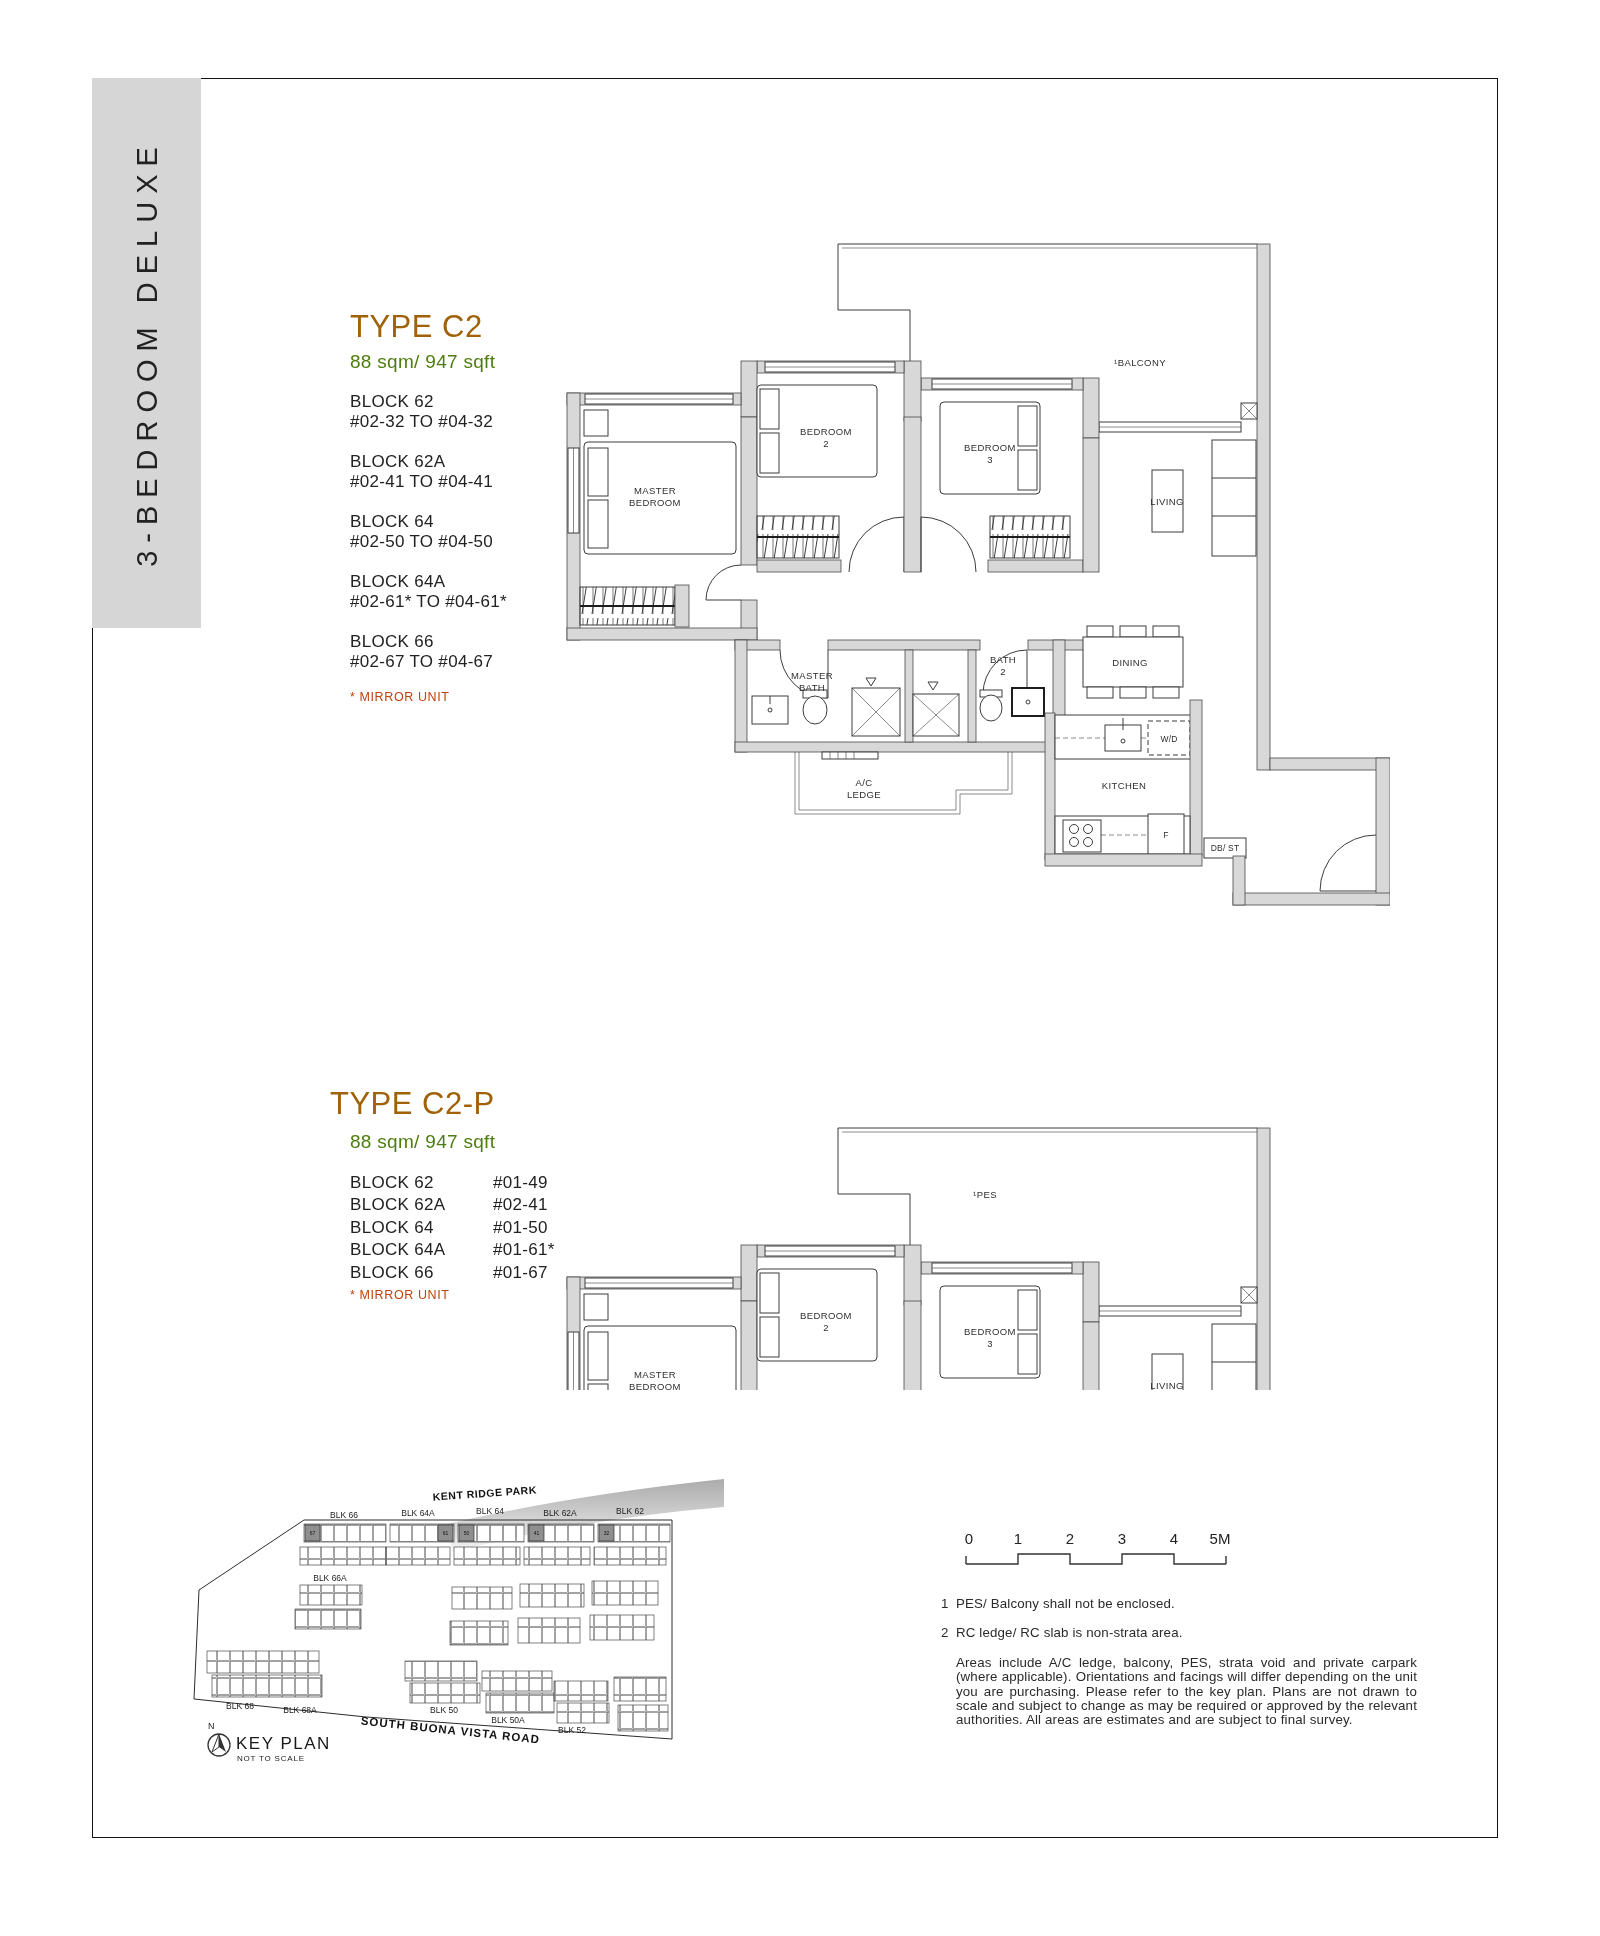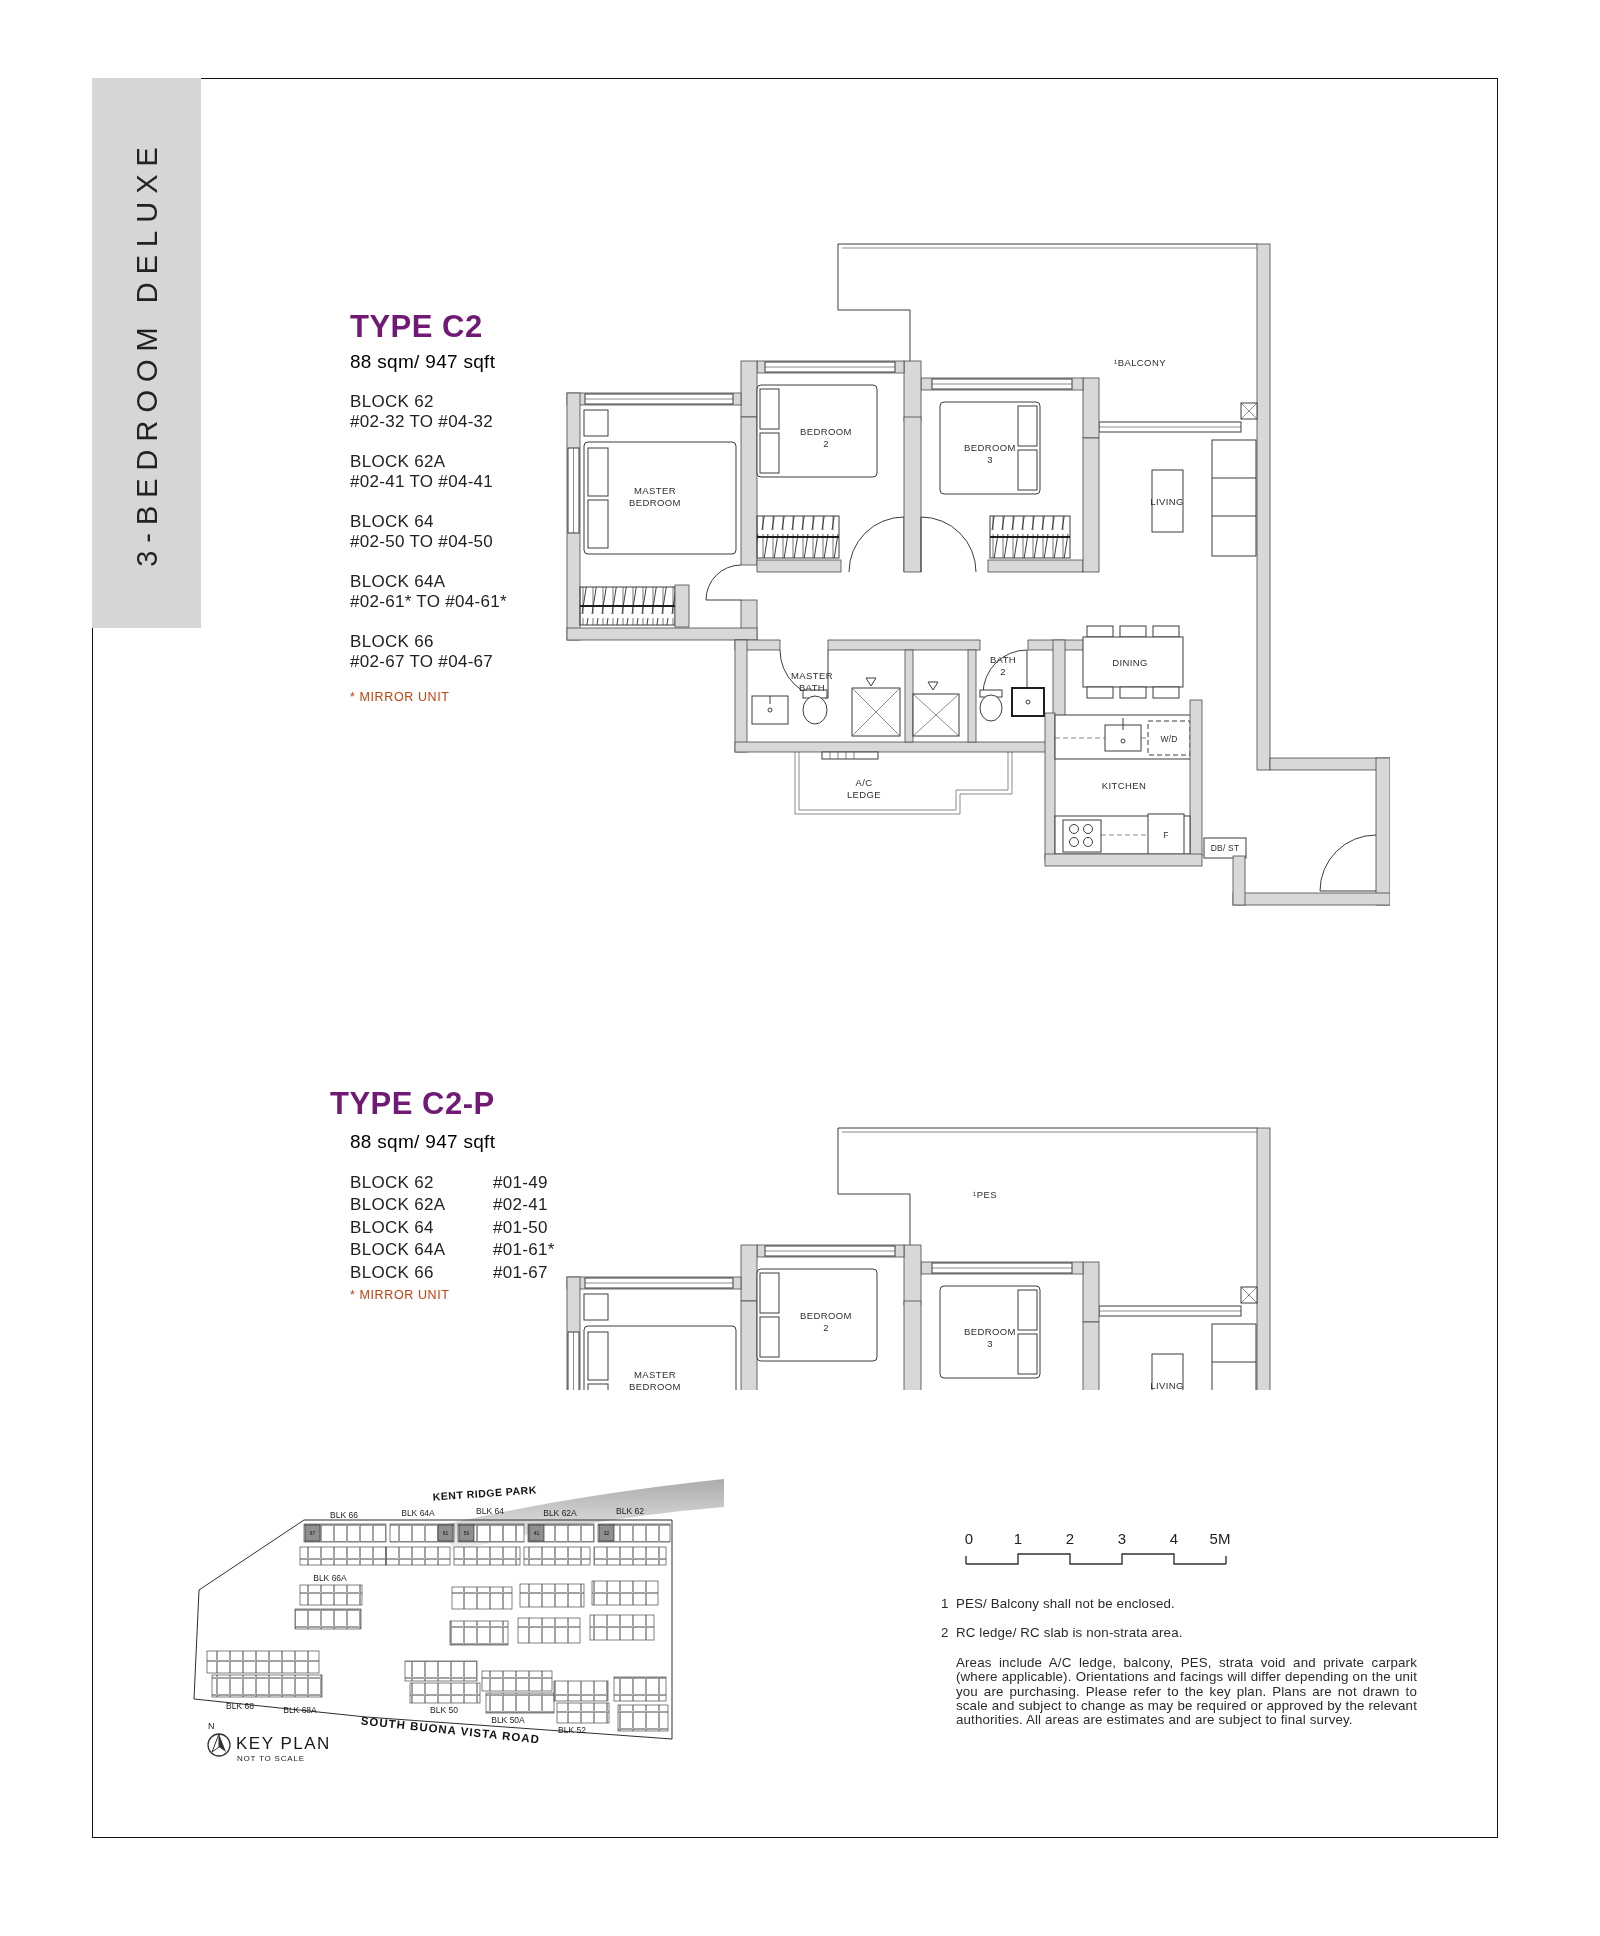--- a/index.html
+++ b/index.html
@@ -3,22 +3,22 @@
 <meta charset="utf-8">
 <style>
   html,body{margin:0;padding:0;background:#fff;}
   .page{position:relative;width:1600px;height:1936px;background:#ffffff;overflow:hidden;
         font-family:"Liberation Sans", sans-serif;color:#1f1f1f;}
   .frame{position:absolute;left:92px;top:78px;width:1406px;height:1760px;
          border:1.4px solid #111;box-sizing:border-box;background:#fff;}
   .sidebar{position:absolute;left:92px;top:78px;width:109px;height:550px;background:#d6d6d6;}
   .sidebar .vtext{position:absolute;left:50%;top:50%;transform:translate(-50%,-50%) rotate(-90deg);
          white-space:nowrap;font-size:29px;font-weight:300;letter-spacing:7.5px;color:#222;}
-  .h1{position:absolute;font-size:31px;font-weight:700;letter-spacing:.5px;color:#701a75;}
-  .area{position:absolute;font-size:19px;letter-spacing:.3px;color:#000000;}
+  .h1{position:absolute;font-size:31px;font-weight:400;letter-spacing:.5px;color:#a16207;}
+  .area{position:absolute;font-size:19px;letter-spacing:.3px;color:#4d7c0f;}
   .blocklist{position:absolute;left:350px;top:392px;font-size:17px;line-height:20px;letter-spacing:.3px;color:#222;}
   .blocklist .grp{margin-bottom:20px;}
   .mirror{position:absolute;font-size:12.5px;letter-spacing:.6px;color:#c2410c;}
   .btable{position:absolute;left:350px;top:1172px;font-size:17px;letter-spacing:.3px;color:#222;}
   .btable .row{display:flex;height:22.4px;line-height:22.4px;}
   .btable .bn{width:143px;}
   .plansvg{position:absolute;}
   
   .wall{fill:#d8d8d8;stroke:#4a4a4a;stroke-width:.8;}
   .fw{fill:#ffffff;stroke:#3c3c3c;stroke-width:1;}

